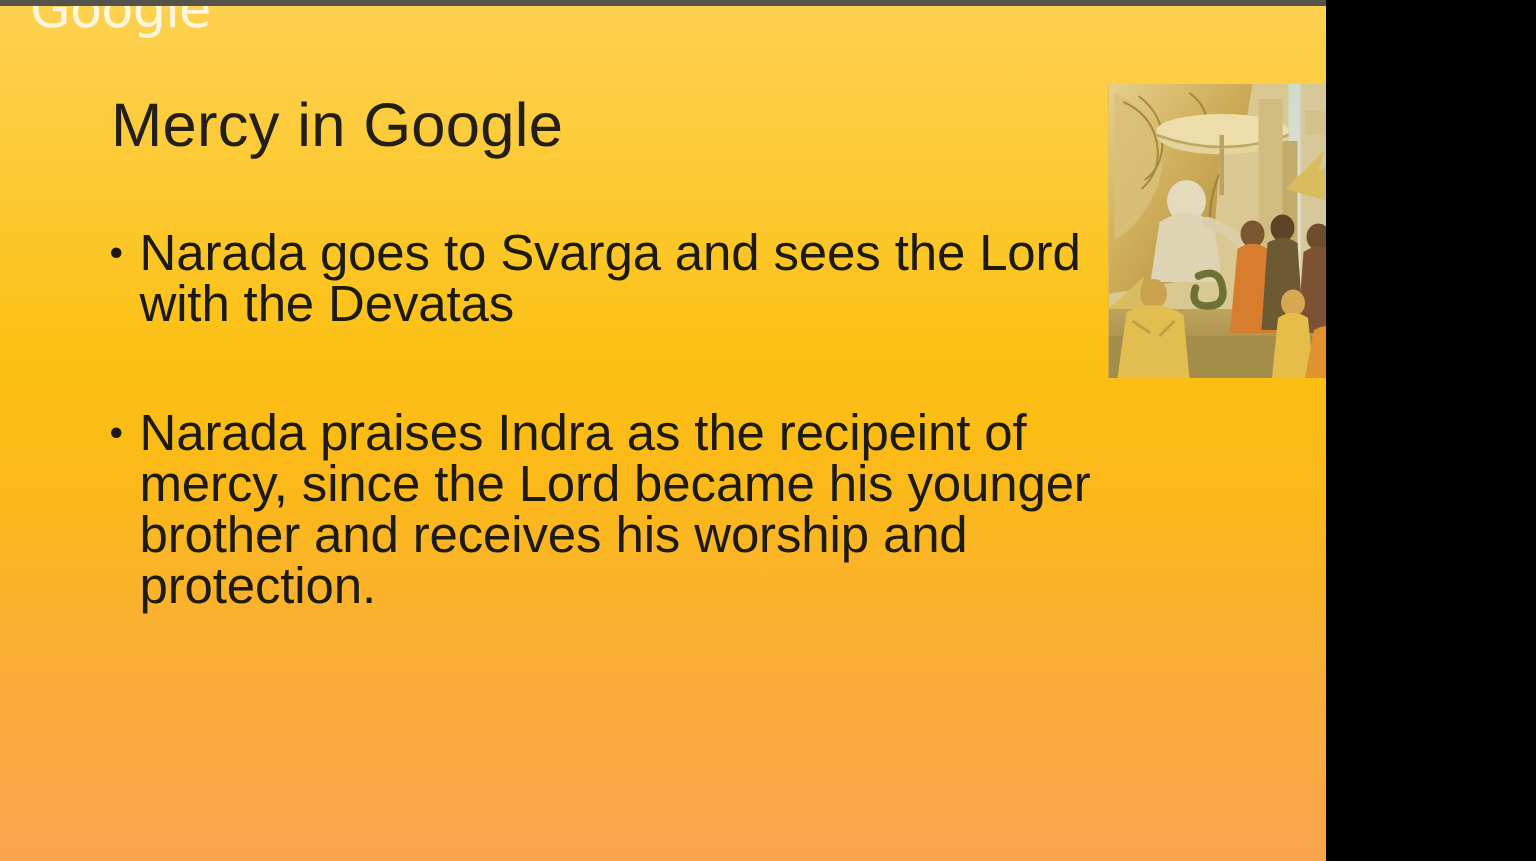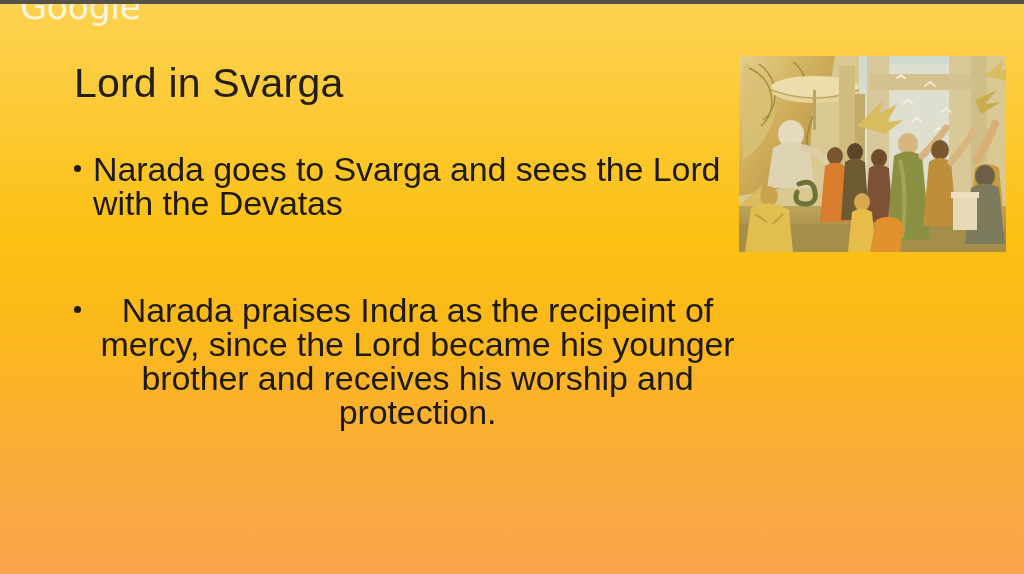--- a/index.html
+++ b/index.html
@@ -2,21 +2,21 @@
 <html><head>
 <meta charset="utf-8">
 <style>
   html, body {
     margin: 0;
     padding: 0;
     background: #000;
   }
   #slide-root {
     position: relative;
-    width: 1024px;
+    width: 884px;
     height: 574px;
     overflow: hidden;
     font-family: "Liberation Sans", sans-serif;
     background: linear-gradient(to bottom,
         #FDD252 0%,
         #FDCB38 18%,
         #FCC013 42%,
         #FBB81B 58%,
         #FAAE38 78%,
         #F9A44E 100%);
@@ -71,22 +71,21 @@
   .bullet-item {
     position: relative;
     padding-left: 23px;
     font-size: 34px;
     line-height: 34px;
     color: #1d1a10;
     font-weight: 500;
     letter-spacing: -0.1px;
   }
   .bullet-item + .bullet-item {
-    margin-top: 73px;
-    text-align: center;
+    margin-top: 52px;
   }
   .bullet-dot {
     position: absolute;
     left: 4px;
     top: 13px;
     width: 7px;
     height: 7px;
     border-radius: 50%;
     background: #1d1a10;
   }
@@ -105,21 +104,21 @@
 </style>
 </head>
 <body>
 
 <div id="slide-root">
 
   <div id="top-frame-edge"></div>
 
   <div id="google-watermark">Google</div>
 
-  <div id="slide-title">Lord in Svarga</div>
+  <div id="slide-title">Mercy in Google</div>
 
   <ul id="bullet-list">
     <li class="bullet-item">
       <span class="bullet-dot"></span>
       <span>Narada goes to Svarga and sees the Lord with the Devatas</span>
     </li>
     <li class="bullet-item">
       <span class="bullet-dot"></span>
       <span>Narada praises Indra as the recipeint of mercy, since the Lord became his younger brother and receives his worship and protection.</span>
     </li>

